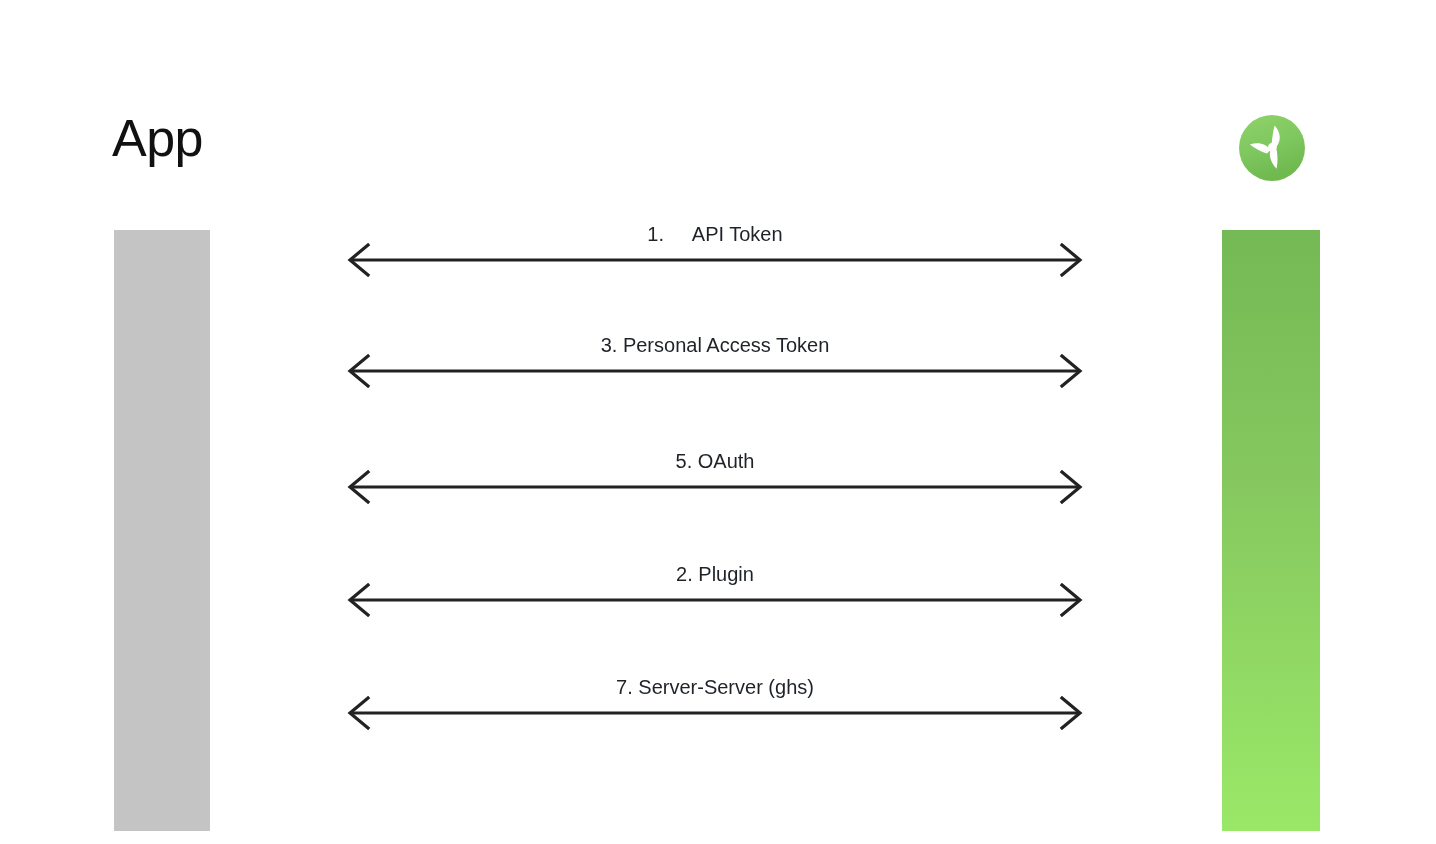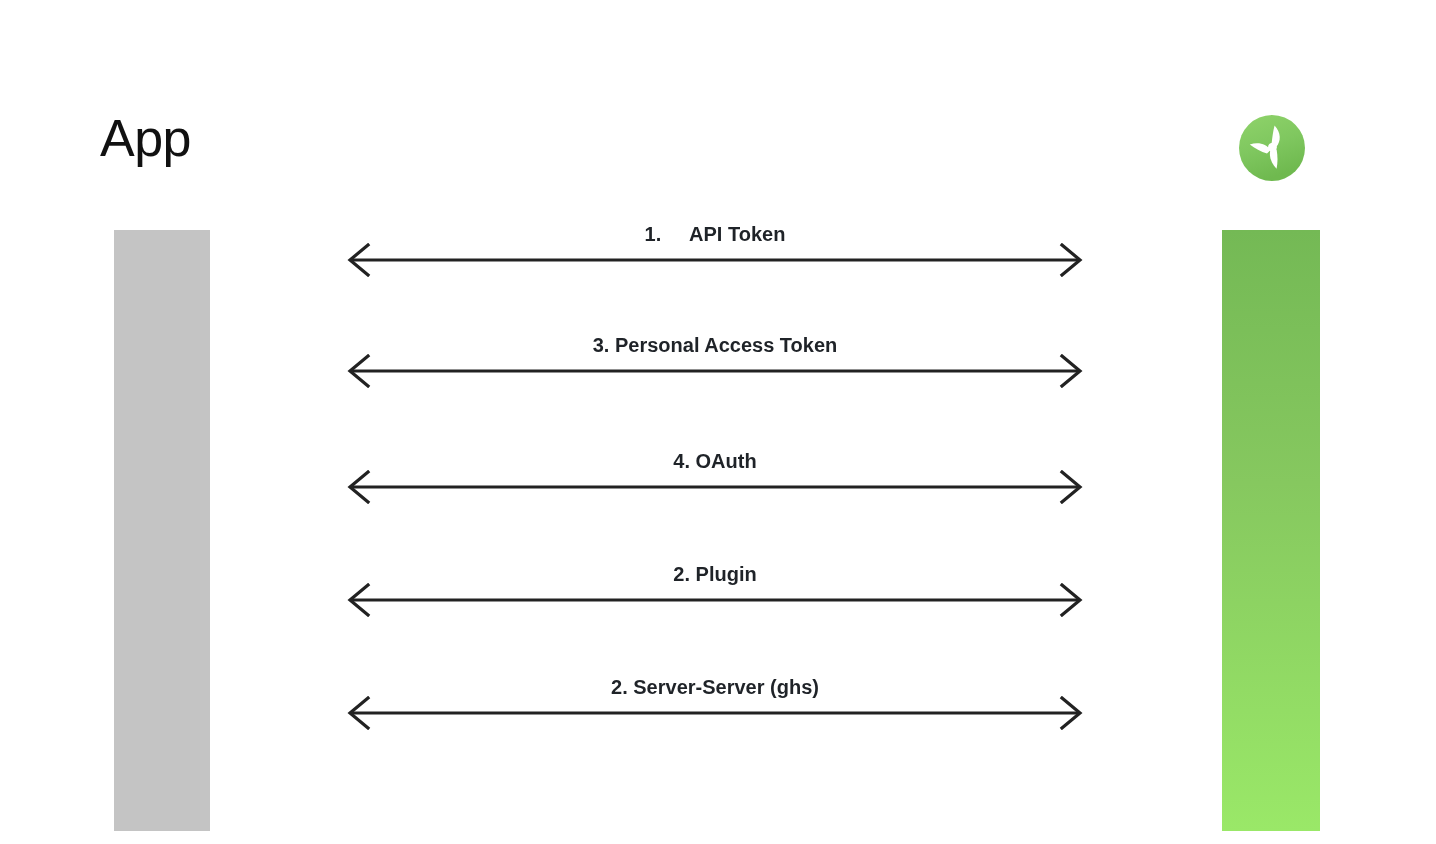--- a/index.html
+++ b/index.html
@@ -12,21 +12,21 @@
     height: 844px;
     position: relative;
     overflow: hidden;
     font-family: "Liberation Sans", sans-serif;
     -webkit-font-smoothing: antialiased;
   }
 
   
   #app-title {
     position: absolute;
-    left: 100px;
+    left: 112px;
     top: 112px;
     font-size: 52px;
     font-weight: 300;
     color: #111111;
     letter-spacing: -0.5px;
     line-height: 1;
     white-space: nowrap;
   }
   #app-lifeline {
     position: absolute;
@@ -61,21 +61,21 @@
     width: 750px;
     height: 0;
   }
   .message-label {
     position: absolute;
     left: 0;
     width: 750px;
     bottom: 14px;
     text-align: center;
     font-size: 20px;
-    font-weight: bold;
+    font-weight: normal;
     color: #1f2328;
     white-space: pre;
     line-height: 1.2;
   }
   .message-arrow {
     position: absolute;
     left: 0;
     top: -17px;
     width: 750px;
     height: 34px;
@@ -122,37 +122,37 @@
 <div class="message" style="top:371px">
   <div class="message-label">3. Personal Access Token</div>
   <svg class="message-arrow" viewBox="0 0 750 34" preserveAspectRatio="none">
     <line x1="12" y1="17" x2="738" y2="17" stroke="#222222" stroke-width="3"></line>
     <polyline points="28,2 10,17 28,32" fill="none" stroke="#222222" stroke-width="3.2" stroke-linecap="square"></polyline>
     <polyline points="722,2 740,17 722,32" fill="none" stroke="#222222" stroke-width="3.2" stroke-linecap="square"></polyline>
   </svg>
 </div>
 
 <div class="message" style="top:487px">
-  <div class="message-label">4. OAuth</div>
+  <div class="message-label">5. OAuth</div>
   <svg class="message-arrow" viewBox="0 0 750 34" preserveAspectRatio="none">
     <line x1="12" y1="17" x2="738" y2="17" stroke="#222222" stroke-width="3"></line>
     <polyline points="28,2 10,17 28,32" fill="none" stroke="#222222" stroke-width="3.2" stroke-linecap="square"></polyline>
     <polyline points="722,2 740,17 722,32" fill="none" stroke="#222222" stroke-width="3.2" stroke-linecap="square"></polyline>
   </svg>
 </div>
 
 <div class="message" style="top:600px">
   <div class="message-label">2. Plugin</div>
   <svg class="message-arrow" viewBox="0 0 750 34" preserveAspectRatio="none">
     <line x1="12" y1="17" x2="738" y2="17" stroke="#222222" stroke-width="3"></line>
     <polyline points="28,2 10,17 28,32" fill="none" stroke="#222222" stroke-width="3.2" stroke-linecap="square"></polyline>
     <polyline points="722,2 740,17 722,32" fill="none" stroke="#222222" stroke-width="3.2" stroke-linecap="square"></polyline>
   </svg>
 </div>
 
 <div class="message" style="top:713px">
-  <div class="message-label">2. Server-Server (ghs)</div>
+  <div class="message-label">7. Server-Server (ghs)</div>
   <svg class="message-arrow" viewBox="0 0 750 34" preserveAspectRatio="none">
     <line x1="12" y1="17" x2="738" y2="17" stroke="#222222" stroke-width="3"></line>
     <polyline points="28,2 10,17 28,32" fill="none" stroke="#222222" stroke-width="3.2" stroke-linecap="square"></polyline>
     <polyline points="722,2 740,17 722,32" fill="none" stroke="#222222" stroke-width="3.2" stroke-linecap="square"></polyline>
   </svg>
 </div>
 
 </body></html>

